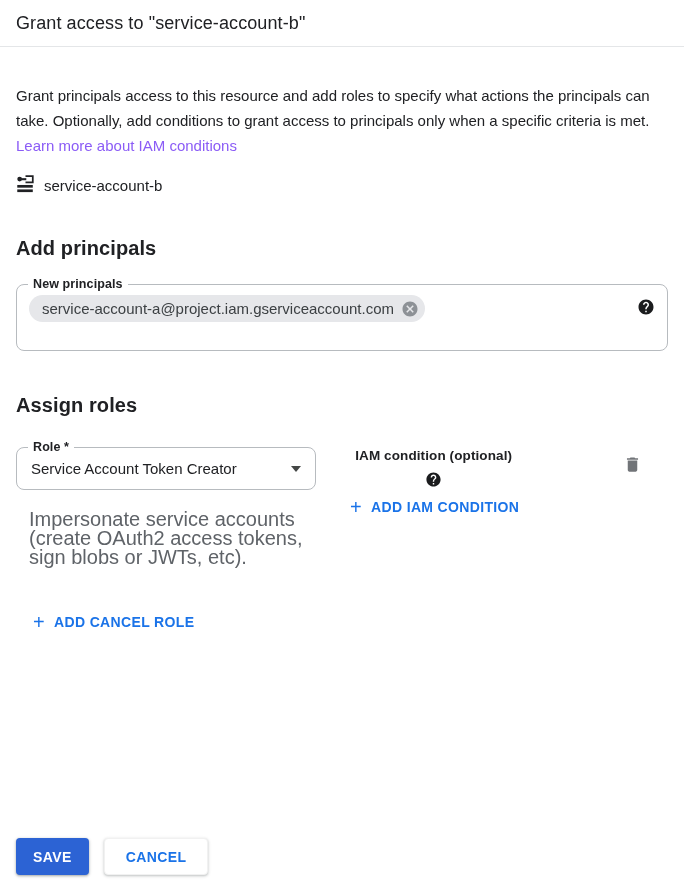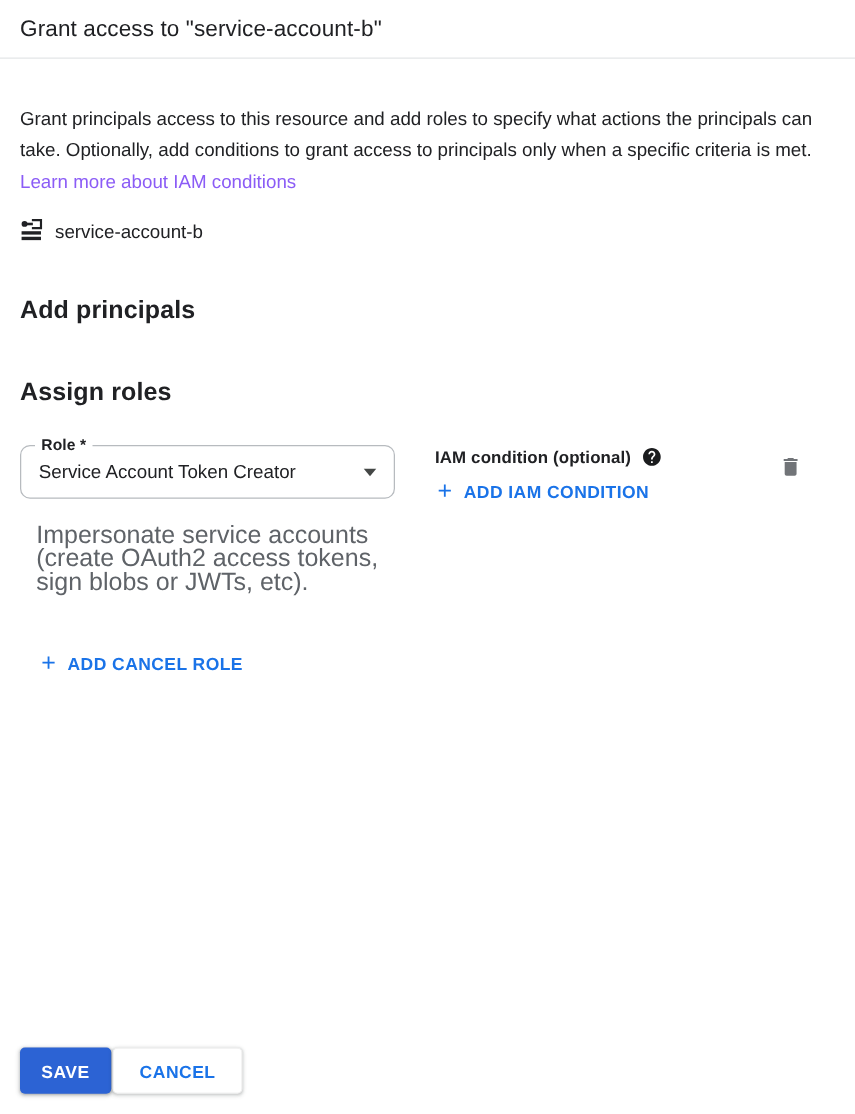--- a/index.html
+++ b/index.html
@@ -52,37 +52,37 @@
   }
   .role-value { font-size: 15px; color: #202124; }
   .dropdown-arrow {
     width: 0; height: 0;
     border-left: 5px solid transparent; border-right: 5px solid transparent;
     border-top: 6px solid #444746;
   }
   .role-helper { margin-top: 20px; padding-left: 13px; width: 296px; font-size: 20px; line-height: 19px; color: #5f6368; }
 
   .cond-col { margin-left: 32px; padding-top: 1px; }
-  .cond-label-row { display: flex; align-items: center; gap: 8px; }
+  .cond-label-row { display: flex; align-items: center; gap: 8px; flex-direction: column; }
   .cond-label { font-size: 13.5px; font-weight: 700; color: #202124; letter-spacing: 0.1px; }
   .text-btn {
     display: inline-flex; align-items: center; gap: 9px;
     background: transparent; border: none; cursor: pointer;
     color: #1a73e8; font-family: "Liberation Sans", sans-serif;
     font-size: 14px; font-weight: 700; letter-spacing: 0.35px;
   }
   .text-btn .plus-glyph { font-size: 20px; font-weight: 400; line-height: 18px; }
   .cond-col .text-btn { margin-top: 10px; margin-left: 2px; }
 
   .delete-col { margin-left: auto; margin-right: 26px; padding-top: 8px; }
   .icon-btn { border: none; background: transparent; padding: 0; cursor: pointer; display: flex; }
 
   .add-role-row { margin-top: 46px; margin-left: 17px; }
 
-  .actions { position: absolute; left: 16px; top: 838px; display: flex; gap: 1px; }
+  .actions { position: absolute; left: 16px; top: 838px; display: flex; gap: 15px; }
   .btn {
     height: 37px; border-radius: 4px; cursor: pointer;
     font-family: "Liberation Sans", sans-serif;
     font-size: 14px; font-weight: 700; letter-spacing: 0.4px;
   }
   .btn-primary {
     background: #2c5fcd; background: #2a62d6; background: #2e68d9;
     background: #2d63d2; color: #fff; border: none; padding: 0 17px;
     background: #2c63d4;
     box-shadow: 0 1px 2px rgba(60,64,67,0.3), 0 1px 3px 1px rgba(60,64,67,0.15);
@@ -114,20 +114,36 @@
         <path d="M12 1.4 h9.2 v8 h-9.2" fill="none" stroke="#202124" stroke-width="2.2"></path>
         <rect x="1.6" y="12.6" width="19.6" height="3.4" fill="#202124"></rect>
         <rect x="1.6" y="18.2" width="19.6" height="3.4" fill="#202124"></rect>
       </svg>
     </span>
     <span>service-account-b</span>
   </div>
 
   <h2 class="section-heading-lg">Add principals</h2>
 
+  <div class="principals-field">
+    <span class="notch-label">New principals</span>
+    <span class="chip">
+      <span class="chip-label">service-account-a@project.iam.gserviceaccount.com</span>
+      <button class="chip-remove" aria-label="remove principal">
+        <svg width="18" height="18" viewBox="0 0 24 24" aria-hidden="true">
+          <path fill="#8d9196" d="M12 2C6.47 2 2 6.47 2 12s4.47 10 10 10 10-4.47 10-10S17.53 2 12 2zm5 13.59L15.59 17 12 13.41 8.41 17 7 15.59 10.59 12 7 8.41 8.41 7 12 10.59 15.59 7 17 8.41 13.41 12 17 15.59z"></path>
+        </svg>
+      </button>
+    </span>
+    <button class="help-btn" aria-label="help">
+      <svg width="18" height="18" viewBox="0 0 24 24" aria-hidden="true">
+        <path fill="#1b1c1e" d="M12 2C6.48 2 2 6.48 2 12s4.48 10 10 10 10-4.48 10-10S17.52 2 12 2zm1 17h-2v-2h2v2zm2.07-7.75l-.9.92C13.45 12.9 13 13.5 13 15h-2v-.5c0-1.1.45-2.1 1.17-2.83l1.24-1.26c.37-.36.59-.86.59-1.41 0-1.1-.9-2-2-2s-2 .9-2 2H8c0-2.21 1.79-4 4-4s4 1.79 4 4c0 .88-.36 1.68-.93 2.25z"></path>
+      </svg>
+    </button>
+  </div>
 
   <h2 class="section-heading-lg">Assign roles</h2>
 
   <div class="role-row">
 
     <div class="role-col">
       <div class="role-select">
         <span class="notch-label">Role *</span>
         <span class="role-value">Service Account Token Creator</span>
         <span class="dropdown-arrow"></span>

